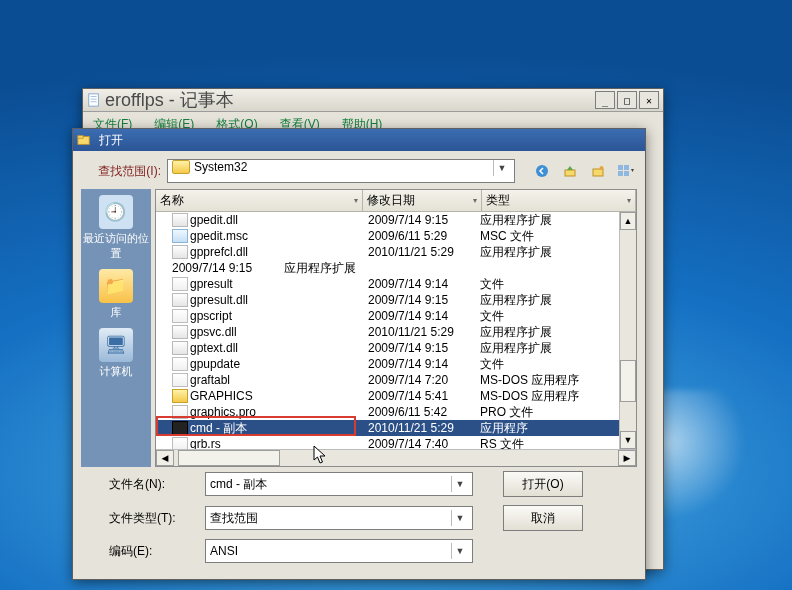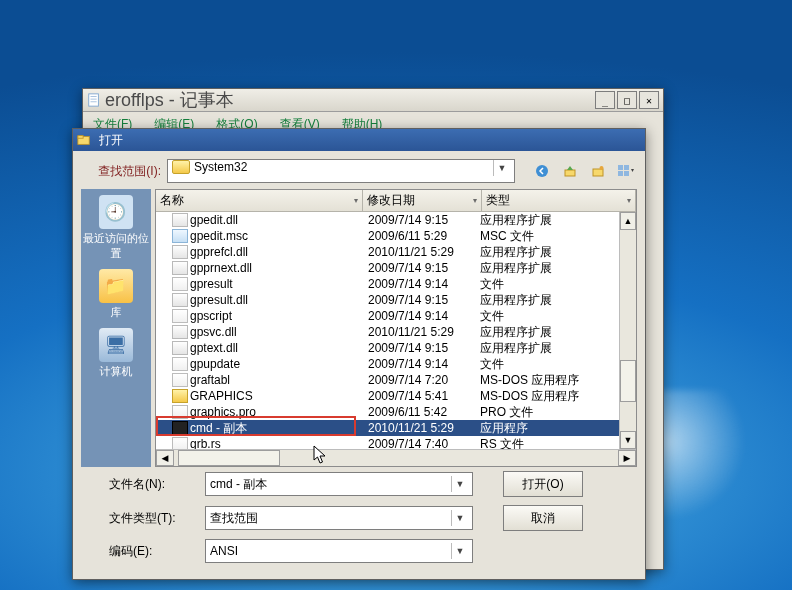--- a/index.html
+++ b/index.html
@@ -236,24 +236,20 @@
                 </div>
                 <div class="file-row">
                   <span class="cell name">
                     <span class="ico ico-dll"></span>
                     <span>gpprefcl.dll</span>
                   </span>
                   <span class="cell date">2010/11/21 5:29</span>
                   <span class="cell type">应用程序扩展</span>
                 </div>
                 <div class="file-row">
-                  <span class="cell name">
-                    <span class="ico ico-dll"></span>
-                    <span>gpprnext.dll</span>
-                  </span>
                   <span class="cell date">2009/7/14 9:15</span>
                   <span class="cell type">应用程序扩展</span>
                 </div>
                 <div class="file-row">
                   <span class="cell name">
                     <span class="ico ico-doc"></span>
                     <span>gpresult</span>
                   </span>
                   <span class="cell date">2009/7/14 9:14</span>
                   <span class="cell type">文件</span>

